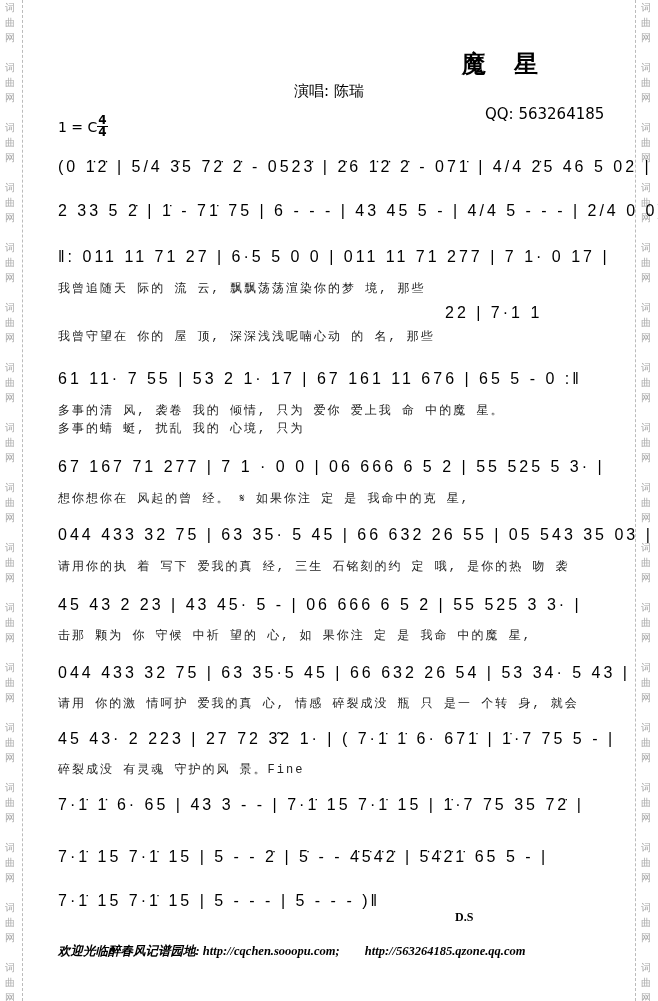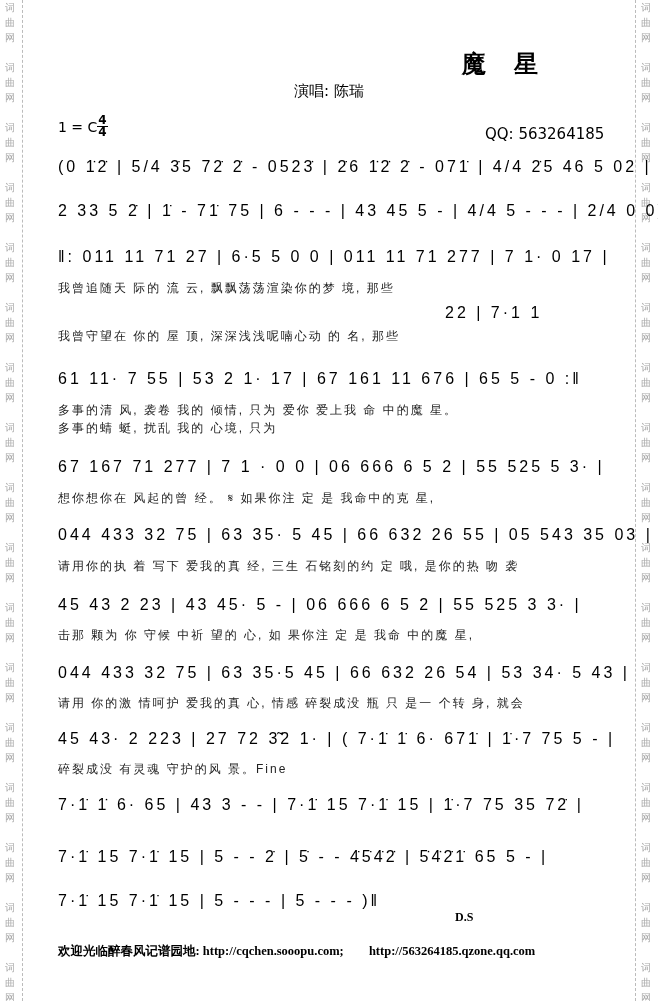--- a/index.html
+++ b/index.html
@@ -10,27 +10,27 @@
   .gutter.right { right: 0; border-left: 1px dashed #bbb; }
   .wm { position: absolute; left: 2px; width: 16px; font-size: 10px; line-height: 15px;
         color: #aaa; text-align: center; }
   .title { position: absolute; top: 48px; left: 0; width: 548px; text-align: right;
            font-size: 24px; font-weight: bold; letter-spacing: 10px; }
   .singer { position: absolute; top: 82px; left: 0; width: 658px; text-align: center; font-size: 15px; }
   .key { position: absolute; top: 115px; left: 58px; font-size: 14px; display: flex; align-items: center; }
   .frac { display: inline-flex; flex-direction: column; align-items: center; font-weight: bold; font-size: 12px; line-height: 11px; }
   .frac .n { border-bottom: 1px solid #000; padding: 0 1px; }
   .credit { position: absolute; top: 104px; left: 465px; font-size: 15px; line-height: 20px; }
-  .credit .qq { padding-left: 20px; margin-top: 20px; }
+  .credit .qq { padding-left: 20px; }
   .row { position: absolute; left: 58px; width: 560px; font-family: "Liberation Sans", sans-serif;
          font-size: 16px; letter-spacing: 3px; white-space: nowrap; }
-  .lyr { position: absolute; left: 58px; font-family: Liberation Sans, sans-serif; font-size: 12px;
+  .lyr { position: absolute; left: 58px; font-family: Liberation Mono, monospace; font-size: 12px;
          letter-spacing: 2px; white-space: nowrap; color: #222; }
   .footer { position: absolute; top: 943px; left: 58px; font-family: "Liberation Serif", serif;
-            font-size: 12.5px; font-weight: bold; white-space: nowrap; }
+            font-size: 12.5px; font-weight: bold; white-space: nowrap; font-style: italic; }
   .footer .url2 { margin-left: 22px; }
   .ds { position: absolute; font-family: "Liberation Serif", serif; font-weight: bold; font-size: 12px; margin-left: 17px; }
 </style>
 </head>
 <body>
 
 <div class="gutter left" id="gl">
     <div class="wm" style="top: 0px;">词<br>曲<br>网</div>
     <div class="wm" style="top: 60px;">词<br>曲<br>网</div>
     <div class="wm" style="top: 120px;">词<br>曲<br>网</div>

